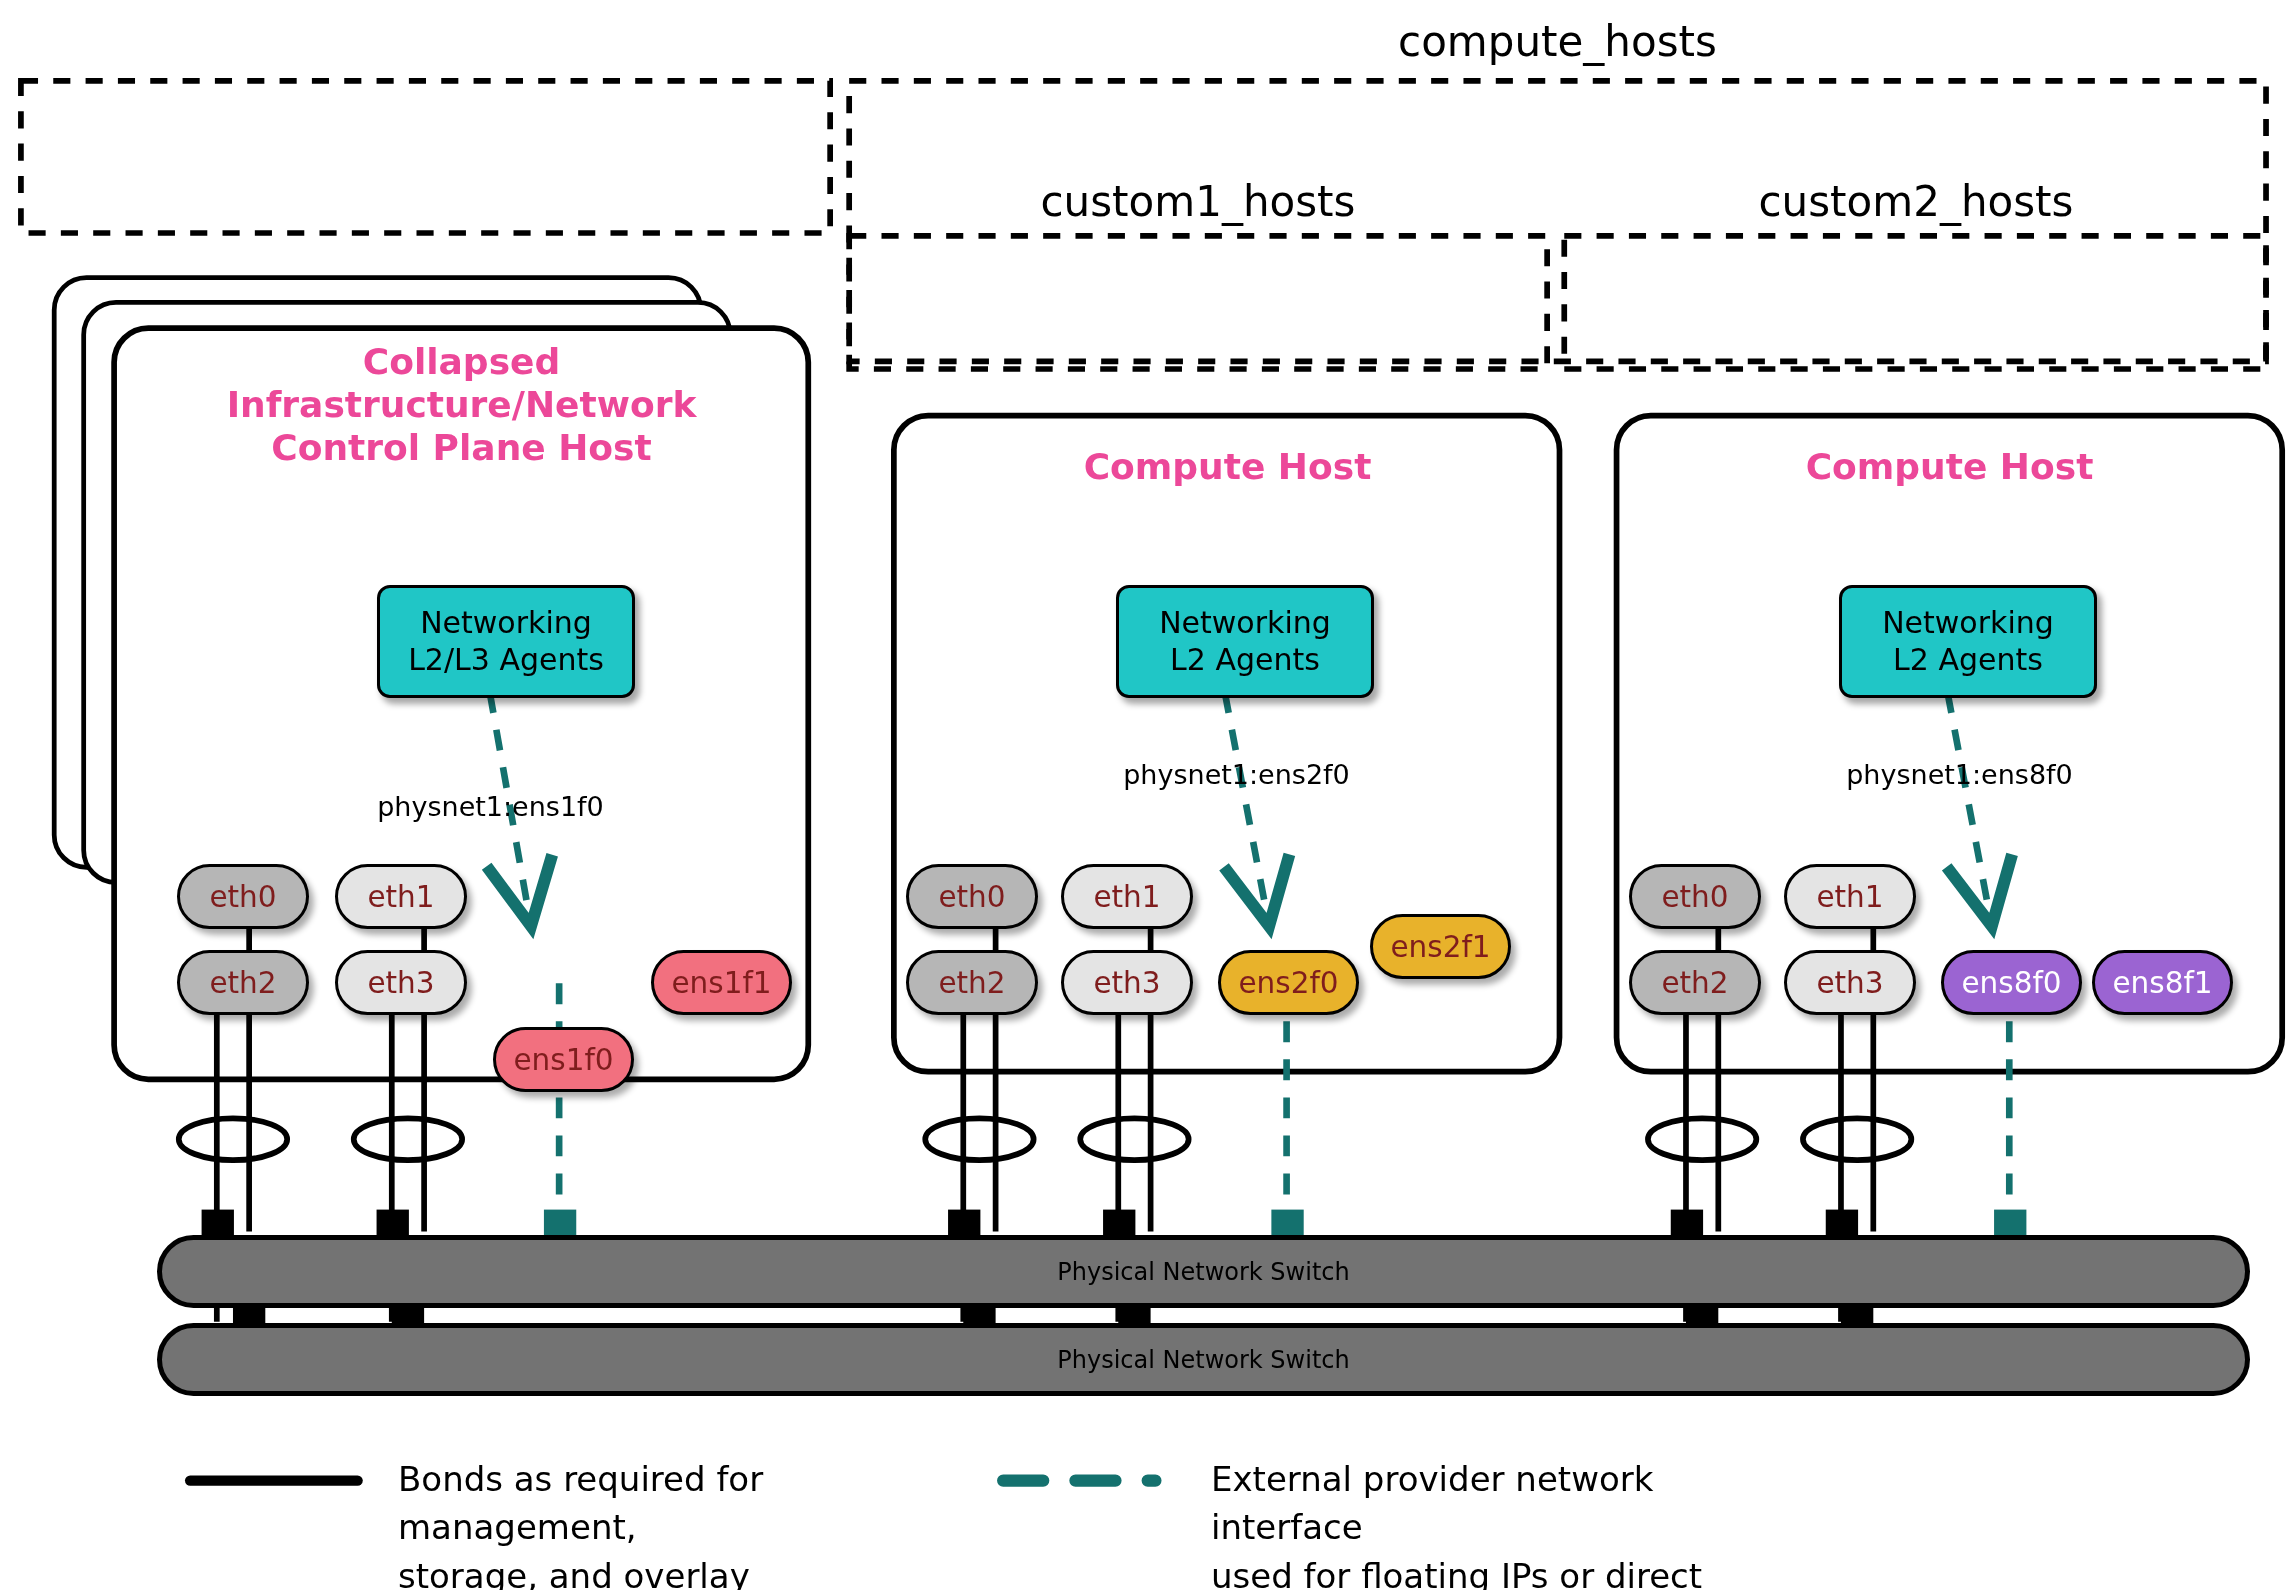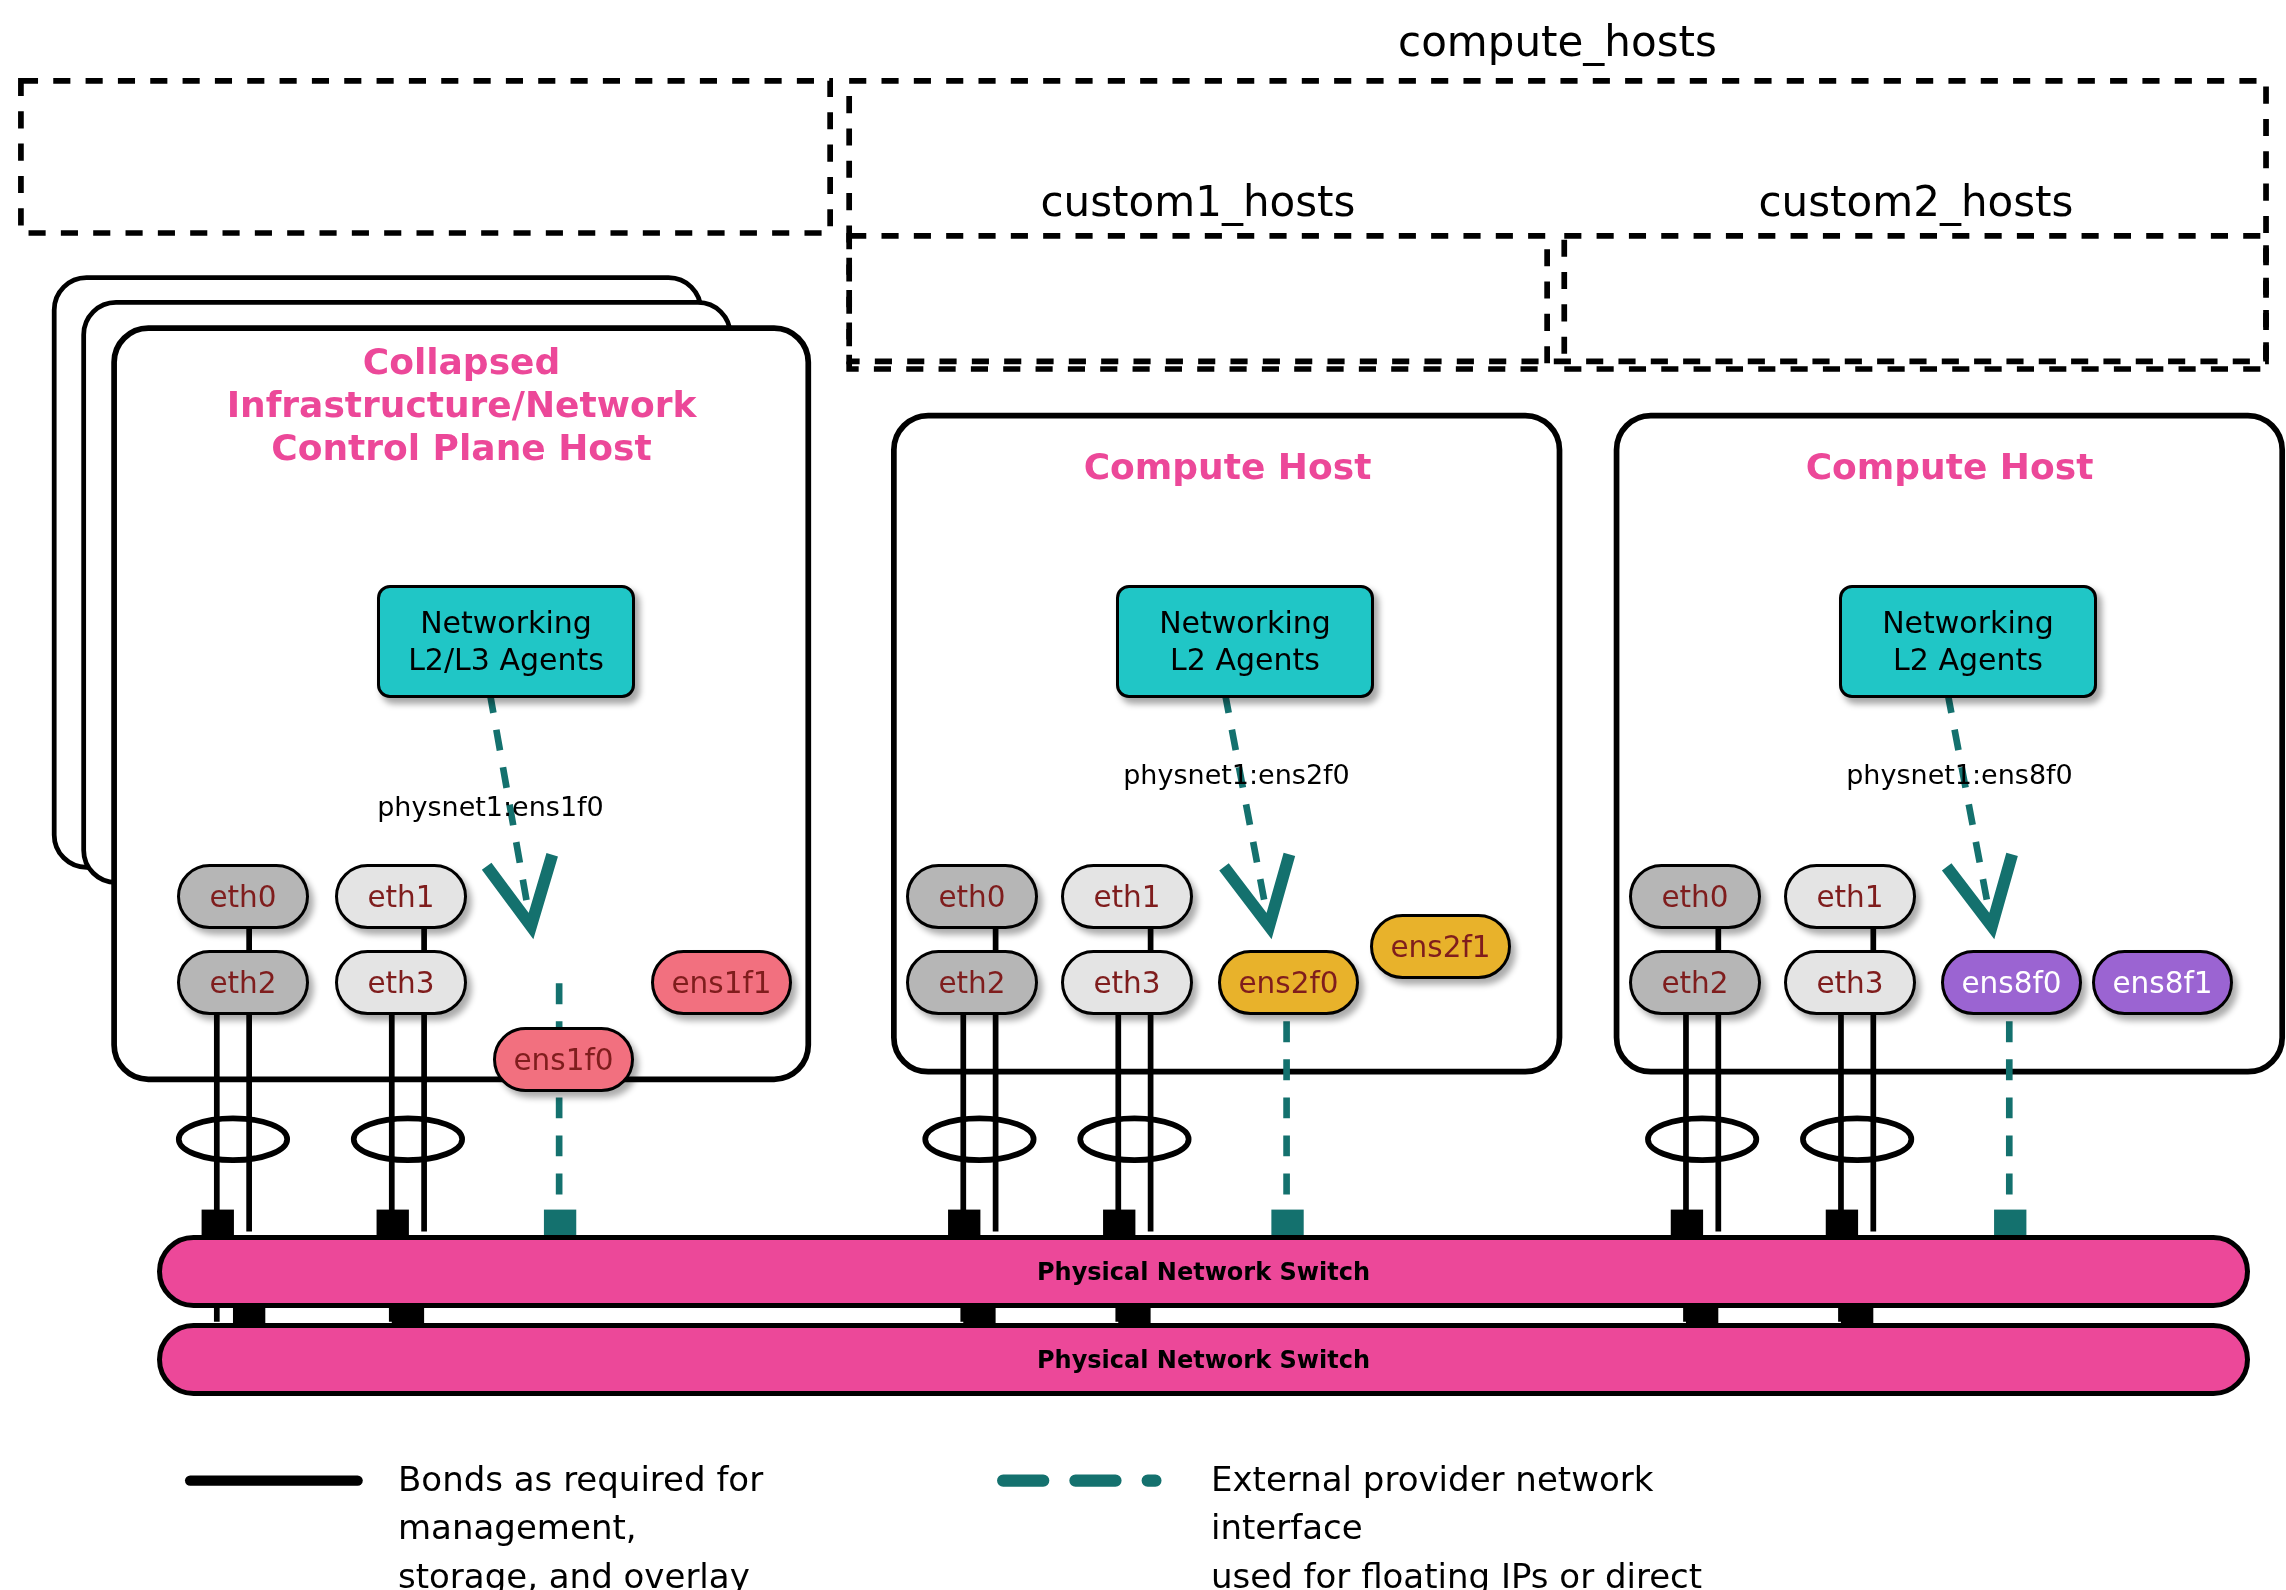--- a/index.html
+++ b/index.html
@@ -12,22 +12,22 @@
              box-shadow:4.8px 5.7px 6.7px rgba(0,0,0,0.35);display:flex;align-items:center;justify-content:center;
              font-size:30px;color:#000;line-height:1.22;text-align:center;white-space:pre-line;margin-left:25px;}
   .physnet-lbl{position:absolute;font-size:27px;color:#000;white-space:nowrap;text-align:center;}
   .nic{position:absolute;border:3.8px solid #000;border-radius:950px;box-shadow:4.8px 5.7px 6.7px rgba(0,0,0,0.33);
        display:flex;align-items:center;justify-content:center;font-size:29.5px;color:#7f1d1d;}
   .nic.g-dark{background:#B6B6B6;}
   .nic.g-light{background:#E4E4E4;}
   .nic.c-pink{background:#F2707F;}
   .nic.c-gold{background:#E8B22B;}
   .nic.c-purple{background:#9B64D2;color:#fff;}
-  .switch{position:absolute;border:5.7px solid #000;border-radius:950px;background:#ec4899;
-          display:flex;align-items:center;justify-content:center;font-size:24px;font-weight:bold;color:#000;}
+  .switch{position:absolute;border:5.7px solid #000;border-radius:950px;background:#737373;
+          display:flex;align-items:center;justify-content:center;font-size:24px;font-weight:normal;color:#000;}
   .legend-text{position:absolute;font-size:34px;color:#000;line-height:1.42;white-space:pre-line;}
 </style>
 </head>
 <body>
 
 <div id="stage">
 
   <svg id="svgroot" viewBox="0 0 2404 1672">
     <defs>
       <filter id="softshadow" x="-30%" y="-30%" width="180%" height="180%">

